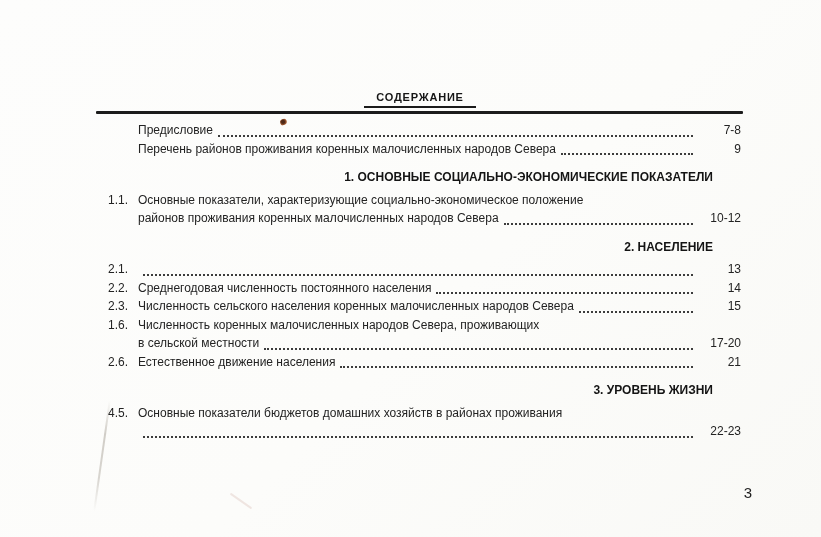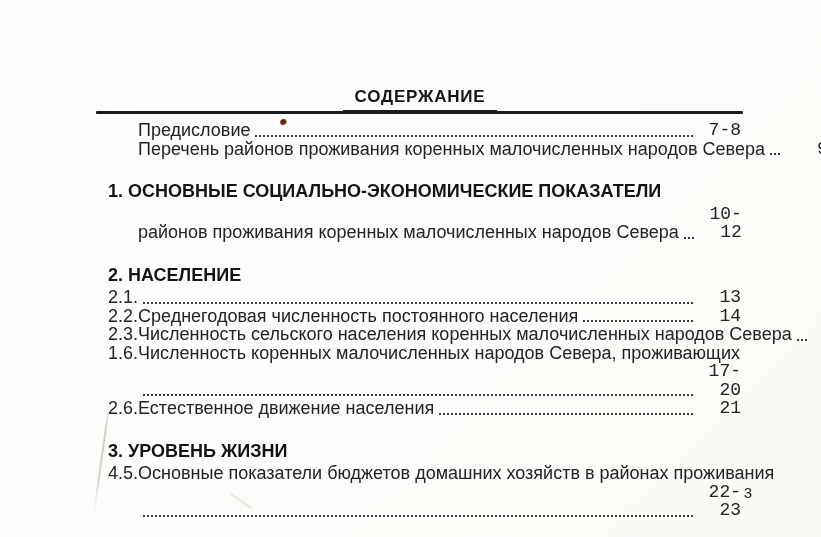--- a/index.html
+++ b/index.html
@@ -14,46 +14,46 @@
     position: relative;
     width: 821px; height: 537px;
     background: linear-gradient(135deg, #fdfdfc 0%, #fcfcfa 55%, #f9f9f6 100%);
   }
   .title-wrap {
     position: absolute; top: 87px; left: 97px; width: 646px;
     text-align: center;
   }
   .title {
     display: inline-block;
-    font-size: 17px; font-weight: bold; letter-spacing: 0.8px;
+    font-size: 11px; font-weight: bold; letter-spacing: 0.8px;
     color: #161616;
     padding: 0 12px 3px;
     border-bottom: 2.5px solid #1b1b1b;
   }
   .rule {
     position: absolute; top: 111px; left: 96px; width: 647px; height: 3px;
     background: #1c1c1c; border-radius: 1px;
   }
   .toc {
     position: absolute; top: 121px; left: 108px; width: 633px;
-    font-size: 18px; line-height: 18.5px; color: #232323;
+    font-size: 12px; line-height: 18.5px; color: #232323;
   }
   .toc-entry { margin: 0; }
   .toc-line { display: flex; align-items: flex-end; }
   .num  { flex: 0 0 30px; }
   .txt  { white-space: nowrap; }
   .leader {
     flex: 1 1 10px; min-width: 10px;
     border-bottom: 2px dotted #3c3c3c;
     margin: 0 2px 3px 5px;
   }
-  .pg { flex: 0 0 46px; text-align: right; font-family: Liberation Mono, monospace; }
+  .pg { flex: 0 0 46px; text-align: right; }
   .toc-section {
-    font-weight: bold; text-align: left; color: #141414;
-    margin: 24px 28px 4px 0;
+    font-weight: bold; text-align: right; color: #141414;
+    margin: 10px 28px 4px 0;
   }
   .pageno {
     position: absolute; top: 484px; left: 716px; width: 36px;
     text-align: right; font-size: 15px; color: #1f1f1f;
   }
   .speck {
     position: absolute; left: 280px; top: 119px; width: 7px; height: 6px;
     border-radius: 55% 45% 60% 40%;
     background: radial-gradient(circle at 45% 45%, #4f2a18 0 30%, #a05a33 60%, #d8a57e 85%, rgba(216,165,126,0) 100%);
     transform: rotate(-20deg);
@@ -91,20 +91,24 @@
         <div class="toc-line">
           <span class="num"></span>
           <span class="txt">Перечень районов проживания коренных малочисленных народов Севера</span>
           <span class="leader"></span>
           <span class="pg">9</span>
         </div>
       </div>
       <div class="toc-section"><span class="sec-label">1. ОСНОВНЫЕ СОЦИАЛЬНО-ЭКОНОМИЧЕСКИЕ ПОКАЗАТЕЛИ</span></div>
       <div class="toc-entry">
         <div class="toc-line">
+          <span class="num">1.1.</span>
+          <span class="txt">Основные показатели, характеризующие социально-экономическое положение</span>
+        </div>
+        <div class="toc-line">
           <span class="num"></span>
           <span class="txt">районов проживания коренных малочисленных народов Севера</span>
           <span class="leader"></span>
           <span class="pg">10-12</span>
         </div>
       </div>
       <div class="toc-section"><span class="sec-label">2. НАСЕЛЕНИЕ</span></div>
       <div class="toc-entry">
         <div class="toc-line">
           <span class="num">2.1.</span>
@@ -128,20 +132,21 @@
           <span class="pg">15</span>
         </div>
       </div>
       <div class="toc-entry">
         <div class="toc-line">
           <span class="num">1.6.</span>
           <span class="txt">Численность коренных малочисленных народов Севера, проживающих</span>
         </div>
         <div class="toc-line">
           <span class="num"></span>
+          <span class="txt">в сельской местности</span>
           <span class="leader"></span>
           <span class="pg">17-20</span>
         </div>
       </div>
       <div class="toc-entry">
         <div class="toc-line">
           <span class="num">2.6.</span>
           <span class="txt">Естественное движение населения</span>
           <span class="leader"></span>
           <span class="pg">21</span>

